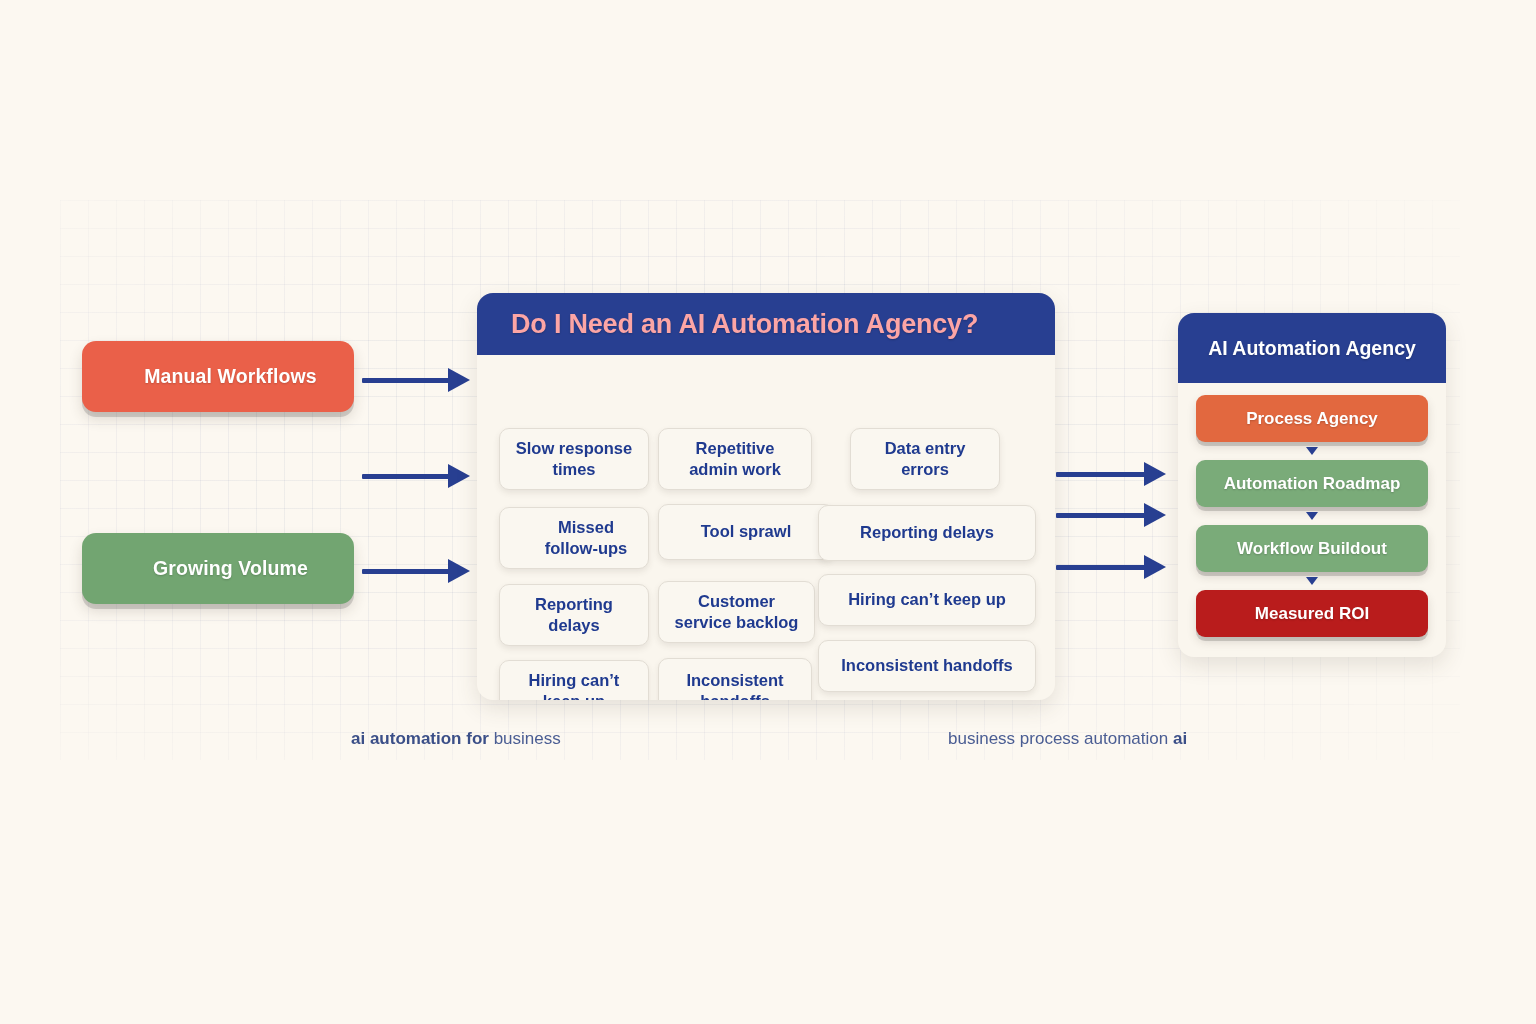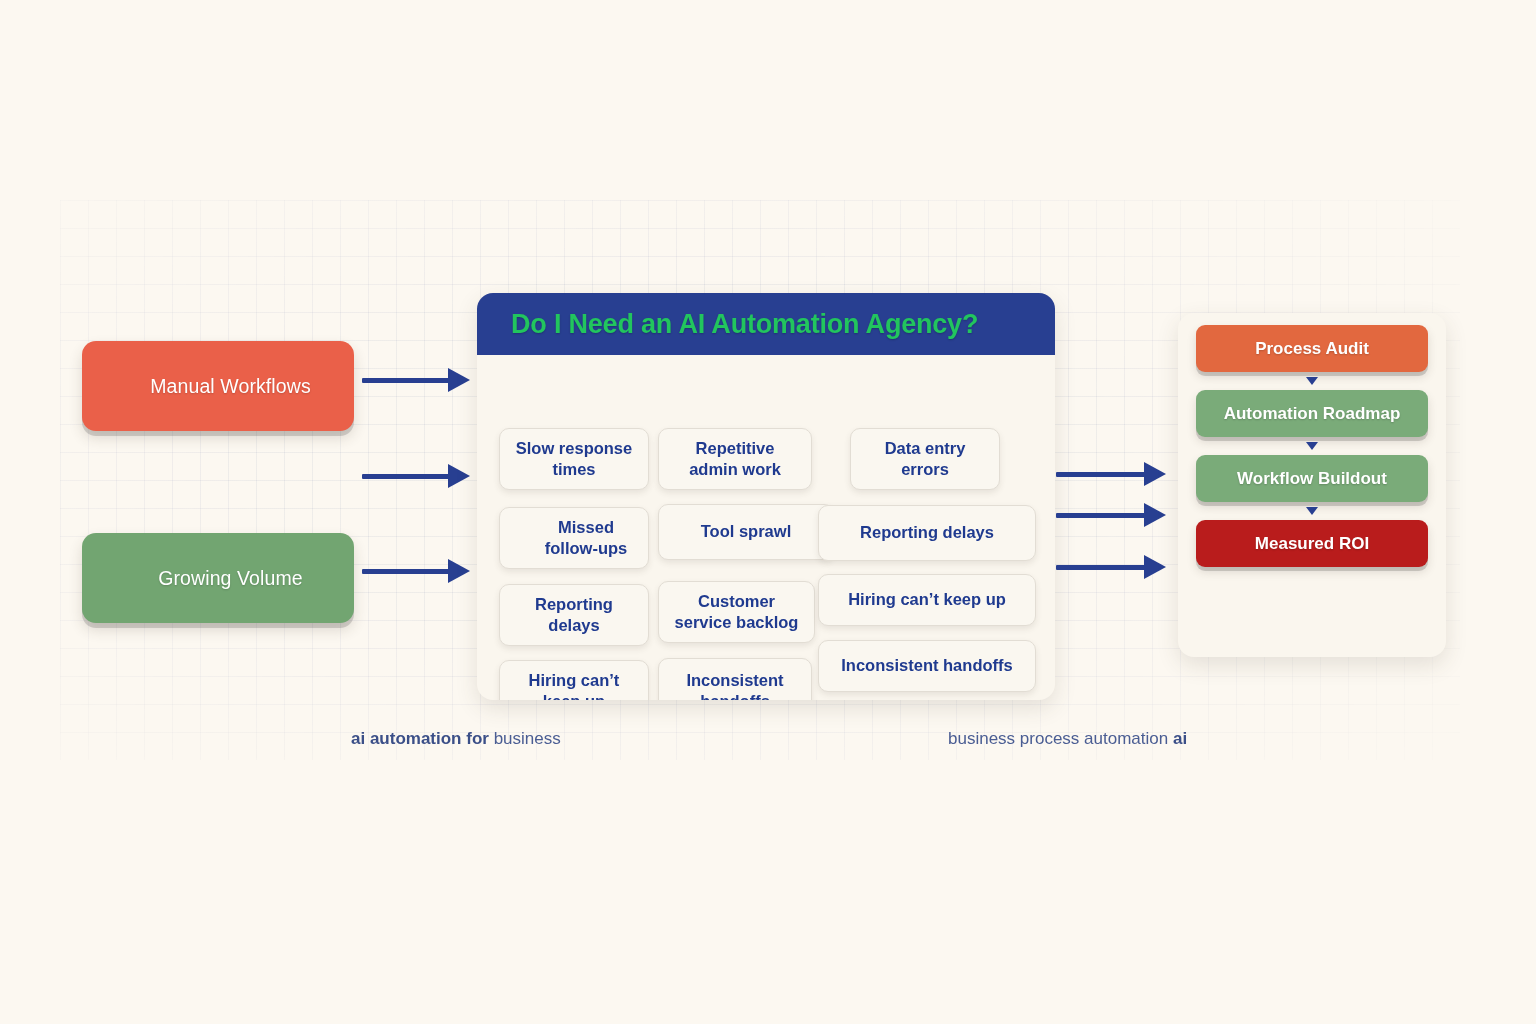--- a/index.html
+++ b/index.html
@@ -36,28 +36,28 @@
 
   #canvas {
     position: absolute;
     inset: 0;
   }
 
   
   .driver-card {
     position: absolute;
     width: 272px;
-    height: 90px;
+    height: 71px;
     border-radius: 14px;
     display: flex;
     align-items: center;
     justify-content: center;
     color: #ffffff;
     font-size: 19.5px;
-    font-weight: normal;
+    font-weight: bold;
     letter-spacing: 0.1px;
     text-shadow: 0 1px 2px rgba(0,0,0,0.18);
     box-shadow: 0 5px 0 rgba(0,0,0,0.14), 0 7px 14px rgba(60,50,40,0.16);
     padding-left: 25px;
   }
   #driver-0 { left: 82px;  top: 341px; background: #ea6049; }
   #driver-1 { left: 84px;  top: 438px; background: #0e9490; }
   #driver-2 { left: 82px;  top: 533px; background: #72a571; }
 
   
@@ -101,21 +101,21 @@
     border-radius: 16px;
     box-shadow: 0 8px 22px rgba(70,60,50,0.13);
     overflow: hidden;
   }
   #center-header {
     height: 62px;
     background: #283f91;
     display: flex;
     align-items: center;
     padding-left: 34px;
-    color: #22c55e;
+    color: #fca5a5;
     font-size: 27px;
     font-weight: bold;
     letter-spacing: -0.2px;
     text-shadow: 0 1px 2px rgba(0,0,0,0.22);
   }
   #chip-area { position: relative; height: 345px; }
 
   .chip {
     position: absolute;
     background: #faf7f0;
@@ -290,23 +290,26 @@
   <div class="arrow right" id="arrow-r1">
     <div class="shaft"></div>
     <div class="head"></div>
   </div>
   <div class="arrow right" id="arrow-r2">
     <div class="shaft"></div>
     <div class="head"></div>
   </div>
 
   <div id="right-panel">
+    <div id="right-header">
+      <span>AI Automation Agency</span>
+    </div>
     <div id="step-area">
       <div class="step" style="background:#e2683f">
-        <span>Process Audit</span>
+        <span>Process Agency</span>
       </div>
       <div class="step-gap">
         <div class="step-caret"></div>
       </div>
       <div class="step" style="background:#7aab79">
         <span>Automation Roadmap</span>
       </div>
       <div class="step-gap">
         <div class="step-caret"></div>
       </div>

